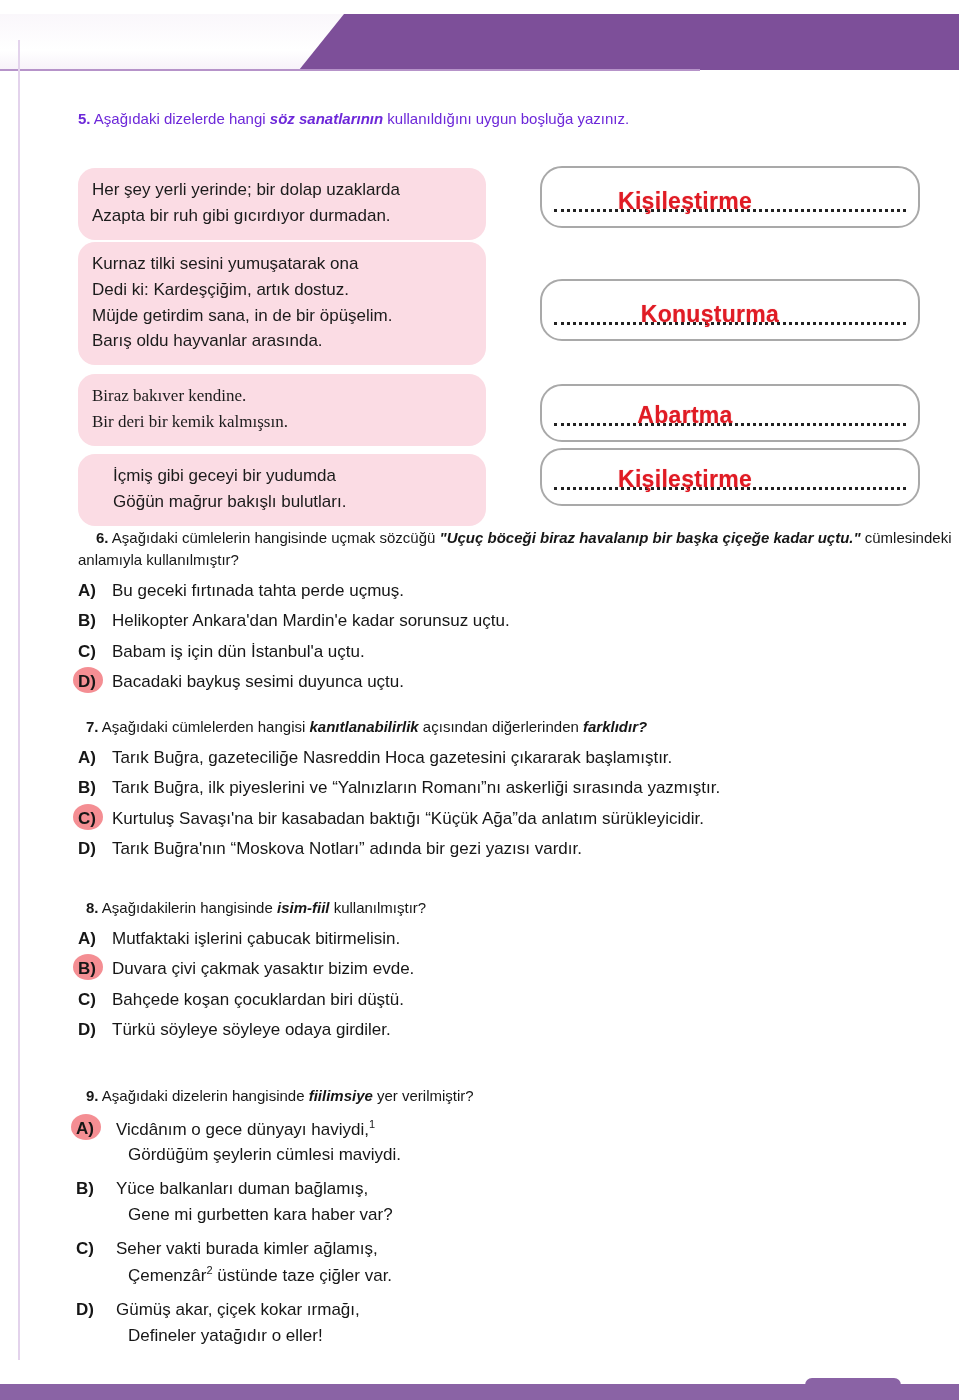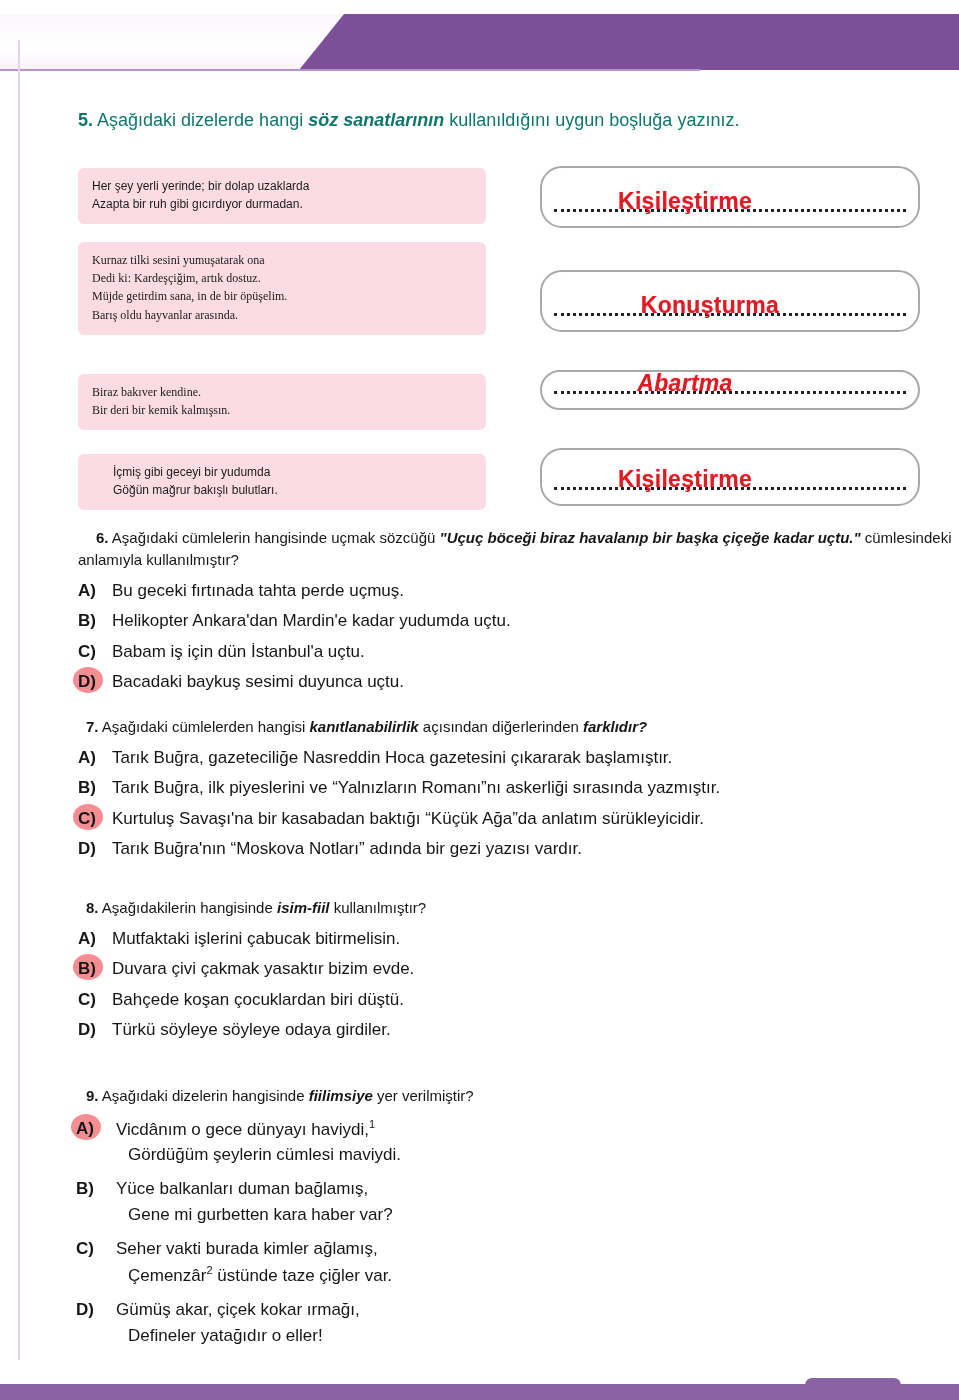--- a/index.html
+++ b/index.html
@@ -69,23 +69,23 @@
   }
 
   
   .content {
     position: absolute;
     left: 0; top: 0;
     width: 959px;
   }
 
   .q-head {
-    font-size: 18px;
+    font-size: 15px;
     line-height: 1.42;
-    color: #0f766e;
+    color: #6d28d9;
   }
   .q-num { font-weight: bold; }
   .em { font-weight: bold; font-style: italic; }
 
   
   #q5-head {
     position: absolute;
     left: 78px; top: 108px;
     width: 840px;
   }
@@ -96,24 +96,24 @@
   }
   .q5-row {
     position: relative;
     width: 959px;
   }
   .pink-box {
     position: absolute;
     left: 78px;
     width: 408px;
     background: #fbdce4;
-    border-radius: 6px;
+    border-radius: 17px;
     padding: 9px 14px 11px 14px;
     box-sizing: border-box;
-    font-size: 12px;
+    font-size: 17px;
     line-height: 1.52;
     color: #1b1b1b;
   }
   .ans-box {
     position: absolute;
     left: 540px;
     width: 380px;
     box-sizing: border-box;
     border: 2px solid #a9a9a9;
     border-radius: 22px;
@@ -220,40 +220,40 @@
       </div>
       <div class="ans-box" style="top:6px;height:62px;">
         <div class="ans-inner">
           <div class="ans-dots"></div>
           <div class="ans-word shift-left">Kişileştirme</div>
         </div>
       </div>
     </div>
 
     <div class="q5-row" style="height:130px;">
-      <div class="pink-box" style="top:4px;font-family:Liberation Serif, serif;">
+      <div class="pink-box" style="top:4px;">
         <div>Kurnaz tilki sesini yumuşatarak ona</div>
         <div>Dedi ki: Kardeşçiğim, artık dostuz.</div>
         <div>Müjde getirdim sana, in de bir öpüşelim.</div>
         <div>Barış oldu hayvanlar arasında.</div>
       </div>
-      <div class="ans-box" style="top:32px;height:62px;">
+      <div class="ans-box" style="top:41px;height:62px;">
         <div class="ans-inner">
           <div class="ans-dots"></div>
           <div class="ans-word shift-left2">Konuşturma</div>
         </div>
       </div>
     </div>
 
     <div class="q5-row" style="height:78px;">
       <div class="pink-box" style="top:6px;font-family:Liberation Serif, serif;">
         <div>Biraz bakıver kendine.</div>
         <div>Bir deri bir kemik kalmışsın.</div>
       </div>
-      <div class="ans-box" style="top:2px;height:40px;font-style:italic;">
+      <div class="ans-box" style="top:16px;height:58px;">
         <div class="ans-inner">
           <div class="ans-dots"></div>
           <div class="ans-word shift-left">Abartma</div>
         </div>
       </div>
     </div>
 
     <div class="q5-row" style="height:80px;">
       <div class="pink-box" style="top:8px;padding-left:35px;">
         <div>İçmiş gibi geceyi bir yudumda</div>
@@ -271,21 +271,21 @@
 
   <div class="qblock" id="q6">
     <div class="stem">
       <span class="q-num">6.</span><span> Aşağıdaki cümlelerin hangisinde uçmak sözcüğü </span><span class="em">"Uçuç böceği biraz havalanıp bir başka çiçeğe kadar uçtu."</span><span> cümlesindeki anlamıyla kullanılmıştır?</span>
     </div>
     <div class="opts">
       <div class="opt">
         <span class="letter">A)</span><span>Bu geceki fırtınada tahta perde uçmuş.</span>
       </div>
       <div class="opt">
-        <span class="letter">B)</span><span>Helikopter Ankara'dan Mardin'e kadar yudumda uçtu.</span>
+        <span class="letter">B)</span><span>Helikopter Ankara'dan Mardin'e kadar sorunsuz uçtu.</span>
       </div>
       <div class="opt">
         <span class="letter">C)</span><span>Babam iş için dün İstanbul'a uçtu.</span>
       </div>
       <div class="opt">
         <span class="circle"></span><span class="letter">D)</span><span>Bacadaki baykuş sesimi duyunca uçtu.</span>
       </div>
     </div>
   </div>
 

